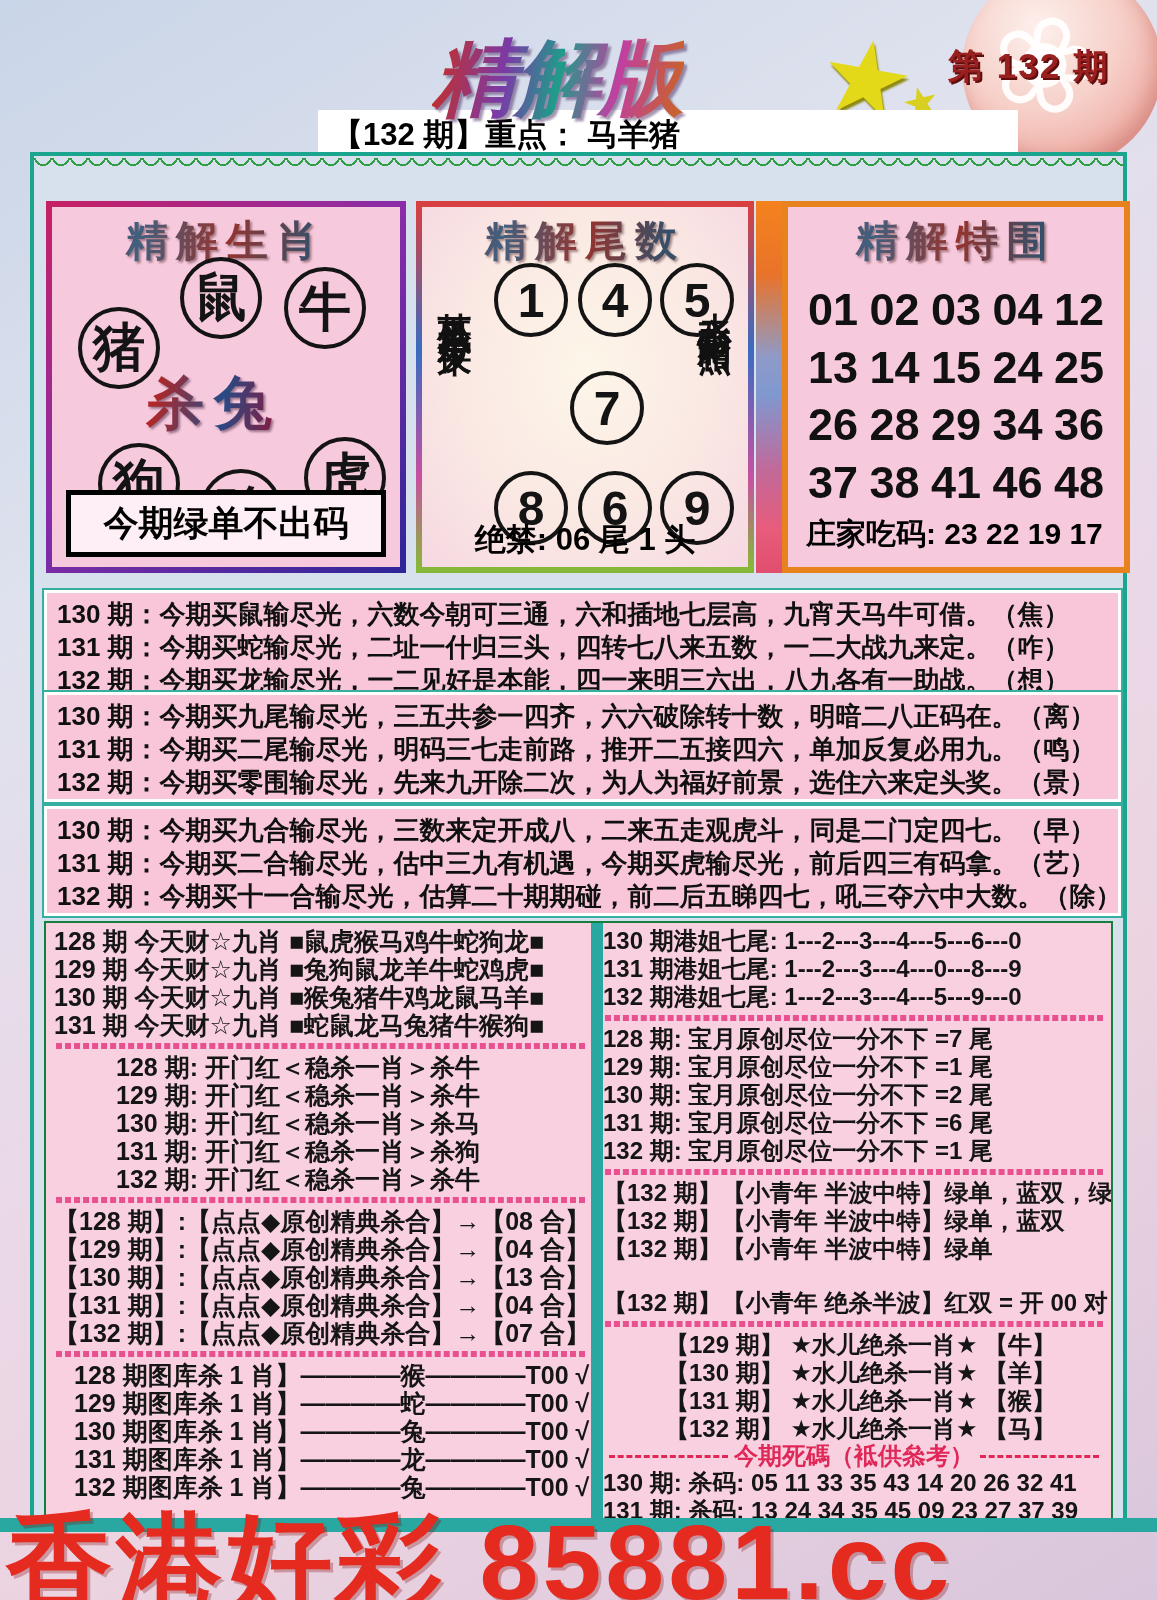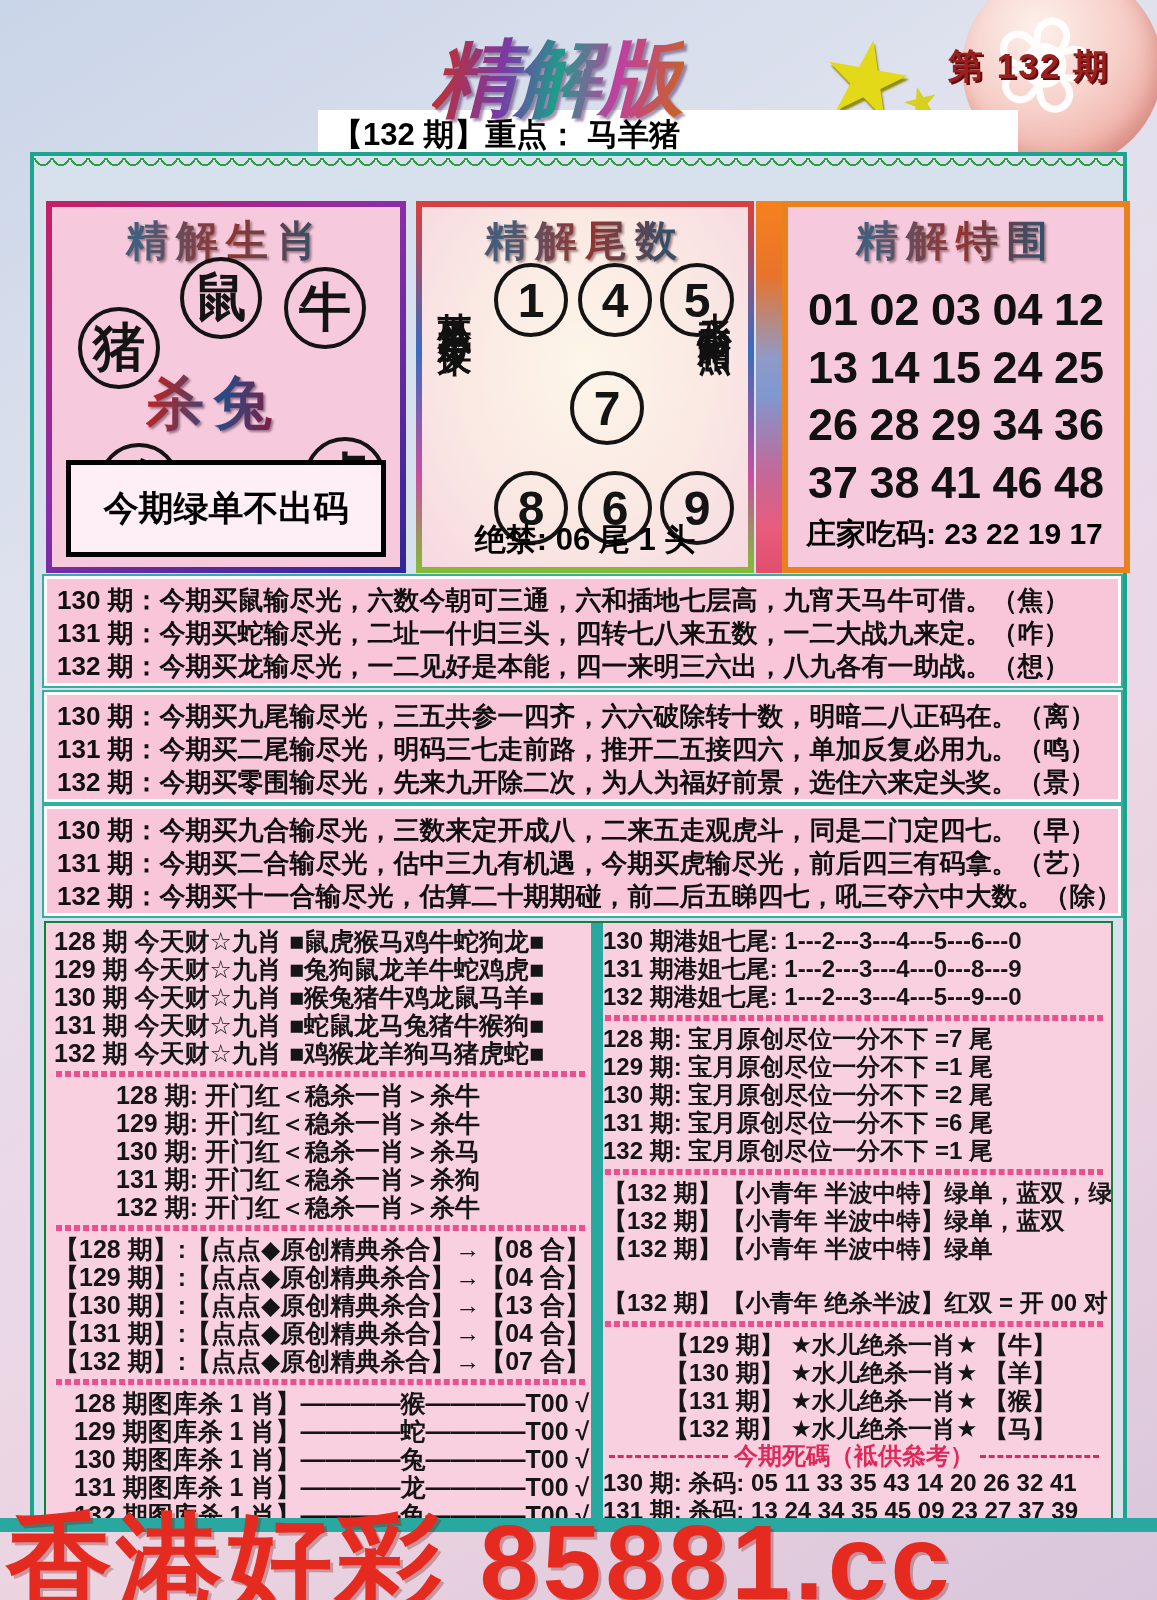--- a/index.html
+++ b/index.html
@@ -40,21 +40,21 @@
                background:linear-gradient(95deg,#8a3030 0%,#406080 25%,#97332d 50%,#34506a 75%,#8a4030 100%);
                -webkit-background-clip:text; background-clip:text; color:transparent;
                filter:drop-shadow(2px 2px 1px rgba(80,40,40,.5)); letter-spacing:8px; }
   .zcircle { position:absolute; width:82px; height:82px; border:4px solid #141414; border-radius:50%;
              display:flex; align-items:center; justify-content:center; font-size:52px; color:#141414; background:transparent; }
   .zkill { position:absolute; left:94px; top:158px; font-size:58px; letter-spacing:10px;
            background:linear-gradient(100deg,#b02828 10%,#274b86 55%,#7c2048 90%);
            -webkit-background-clip:text; background-clip:text; color:transparent;
            filter:drop-shadow(2px 2px 1px rgba(60,30,60,.5)); }
   .green-note { position:absolute; left:14px; right:14px; bottom:10px; border:5px solid #000;
-                background:#fdeff5; text-align:center; font-size:35px; padding:20px 0; color:#000; }
+                background:#fdeff5; text-align:center; font-size:35px; padding:5px 0; color:#000; }
 
   .tbox { position:absolute; left:382px; top:45px; width:338px; height:372px;
           border:6px solid; border-image:linear-gradient(180deg,#d84040 0%,#3a6cc0 40%,#c850a0 75%,#86b838 100%) 1;
           background:radial-gradient(ellipse at 50% 45%, #fdf6e9 0%, #fae8e3 55%, #f6d8e2 100%); }
   .verse-v { position:absolute; top:78px; writing-mode:vertical-rl; font-size:34px; color:#111; letter-spacing:5px; }
   .ncircle { position:absolute; width:74px; height:74px; border:4px solid #141414; border-radius:50%;
              display:flex; align-items:center; justify-content:center; font-size:48px; color:#141414; }
   .tb-note { position:absolute; left:0; right:0; bottom:6px; text-align:center; font-size:31px; color:#000; }
 
   .gstrip { position:absolute; left:722px; top:45px; width:26px; height:372px;
@@ -165,21 +165,21 @@
           <span>37</span>
             <span>38</span>
             <span>41</span>
             <span>46</span>
             <span>48</span>
         </div>
       </div>
       <div class="banker">庄家吃码:  23  22  19  17</div>
     </div>
 
-    <div class="vblock" style="top:420px;">
+    <div class="vblock" style="top:434px;">
       <div class="vrow">130 期：今期买鼠输尽光，六数今朝可三通，六和插地七层高，九宵天马牛可借。（焦）</div>
       <div class="vrow">131 期：今期买蛇输尽光，二址一什归三头，四转七八来五数，一二大战九来定。（咋）</div>
       <div class="vrow">132 期：今期买龙输尽光，一二见好是本能，四一来明三六出，八九各有一助战。（想）</div>
     </div>
     <div class="vblock" style="top:536px;">
       <div class="vrow">130 期：今期买九尾输尽光，三五共参一四齐，六六破除转十数，明暗二八正码在。（离）</div>
       <div class="vrow">131 期：今期买二尾输尽光，明码三七走前路，推开二五接四六，单加反复必用九。（鸣）</div>
       <div class="vrow">132 期：今期买零围输尽光，先来九开除二次，为人为福好前景，选住六来定头奖。（景）</div>
     </div>
     <div class="vblock" style="top:650px;">
@@ -187,21 +187,20 @@
       <div class="vrow">131 期：今期买二合输尽光，估中三九有机遇，今期买虎输尽光，前后四三有码拿。（艺）</div>
       <div class="vrow">132 期：今期买十一合输尽光，估算二十期期碰，前二后五睇四七，吼三夺六中大数。（除）</div>
     </div>
 
     <div class="bottom">
       <div class="lcol">
         <div class="lrow">128 期 今天财☆九肖 ■鼠虎猴马鸡牛蛇狗龙■</div>
         <div class="lrow">129 期 今天财☆九肖 ■兔狗鼠龙羊牛蛇鸡虎■</div>
         <div class="lrow">130 期 今天财☆九肖 ■猴兔猪牛鸡龙鼠马羊■</div>
         <div class="lrow">131 期 今天财☆九肖 ■蛇鼠龙马兔猪牛猴狗■</div>
-        <div class="lrow">132 期 今天财☆九肖 ■鸡猴龙羊狗马猪虎蛇■</div>
         <div class="sep"></div>
         <div class="lrow indent">128 期: 开门红＜稳杀一肖＞杀牛</div>
         <div class="lrow indent">129 期: 开门红＜稳杀一肖＞杀牛</div>
         <div class="lrow indent">130 期: 开门红＜稳杀一肖＞杀马</div>
         <div class="lrow indent">131 期: 开门红＜稳杀一肖＞杀狗</div>
         <div class="lrow indent">132 期: 开门红＜稳杀一肖＞杀牛</div>
         <div class="sep"></div>
         <div class="lrow">【128 期】:【点点◆原创精典杀合】→【08 合】</div>
         <div class="lrow">【129 期】:【点点◆原创精典杀合】→【04 合】</div>
         <div class="lrow">【130 期】:【点点◆原创精典杀合】→【13 合】</div>

